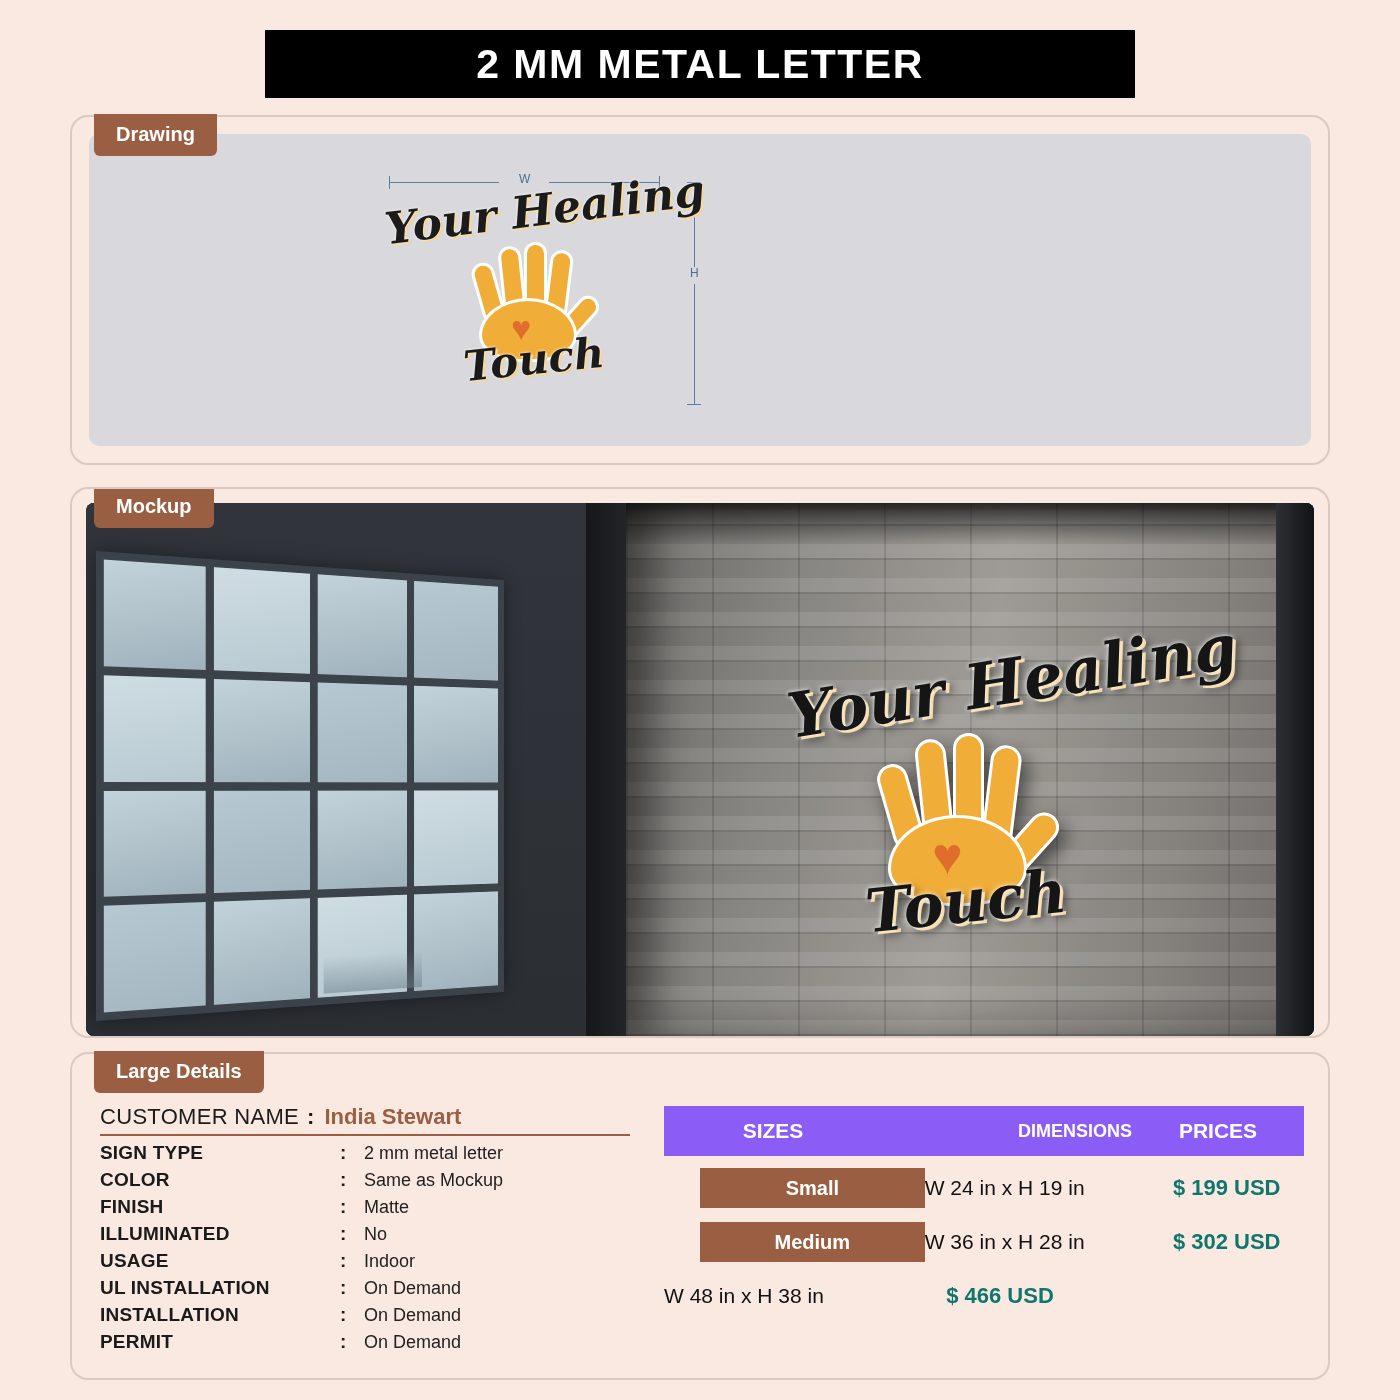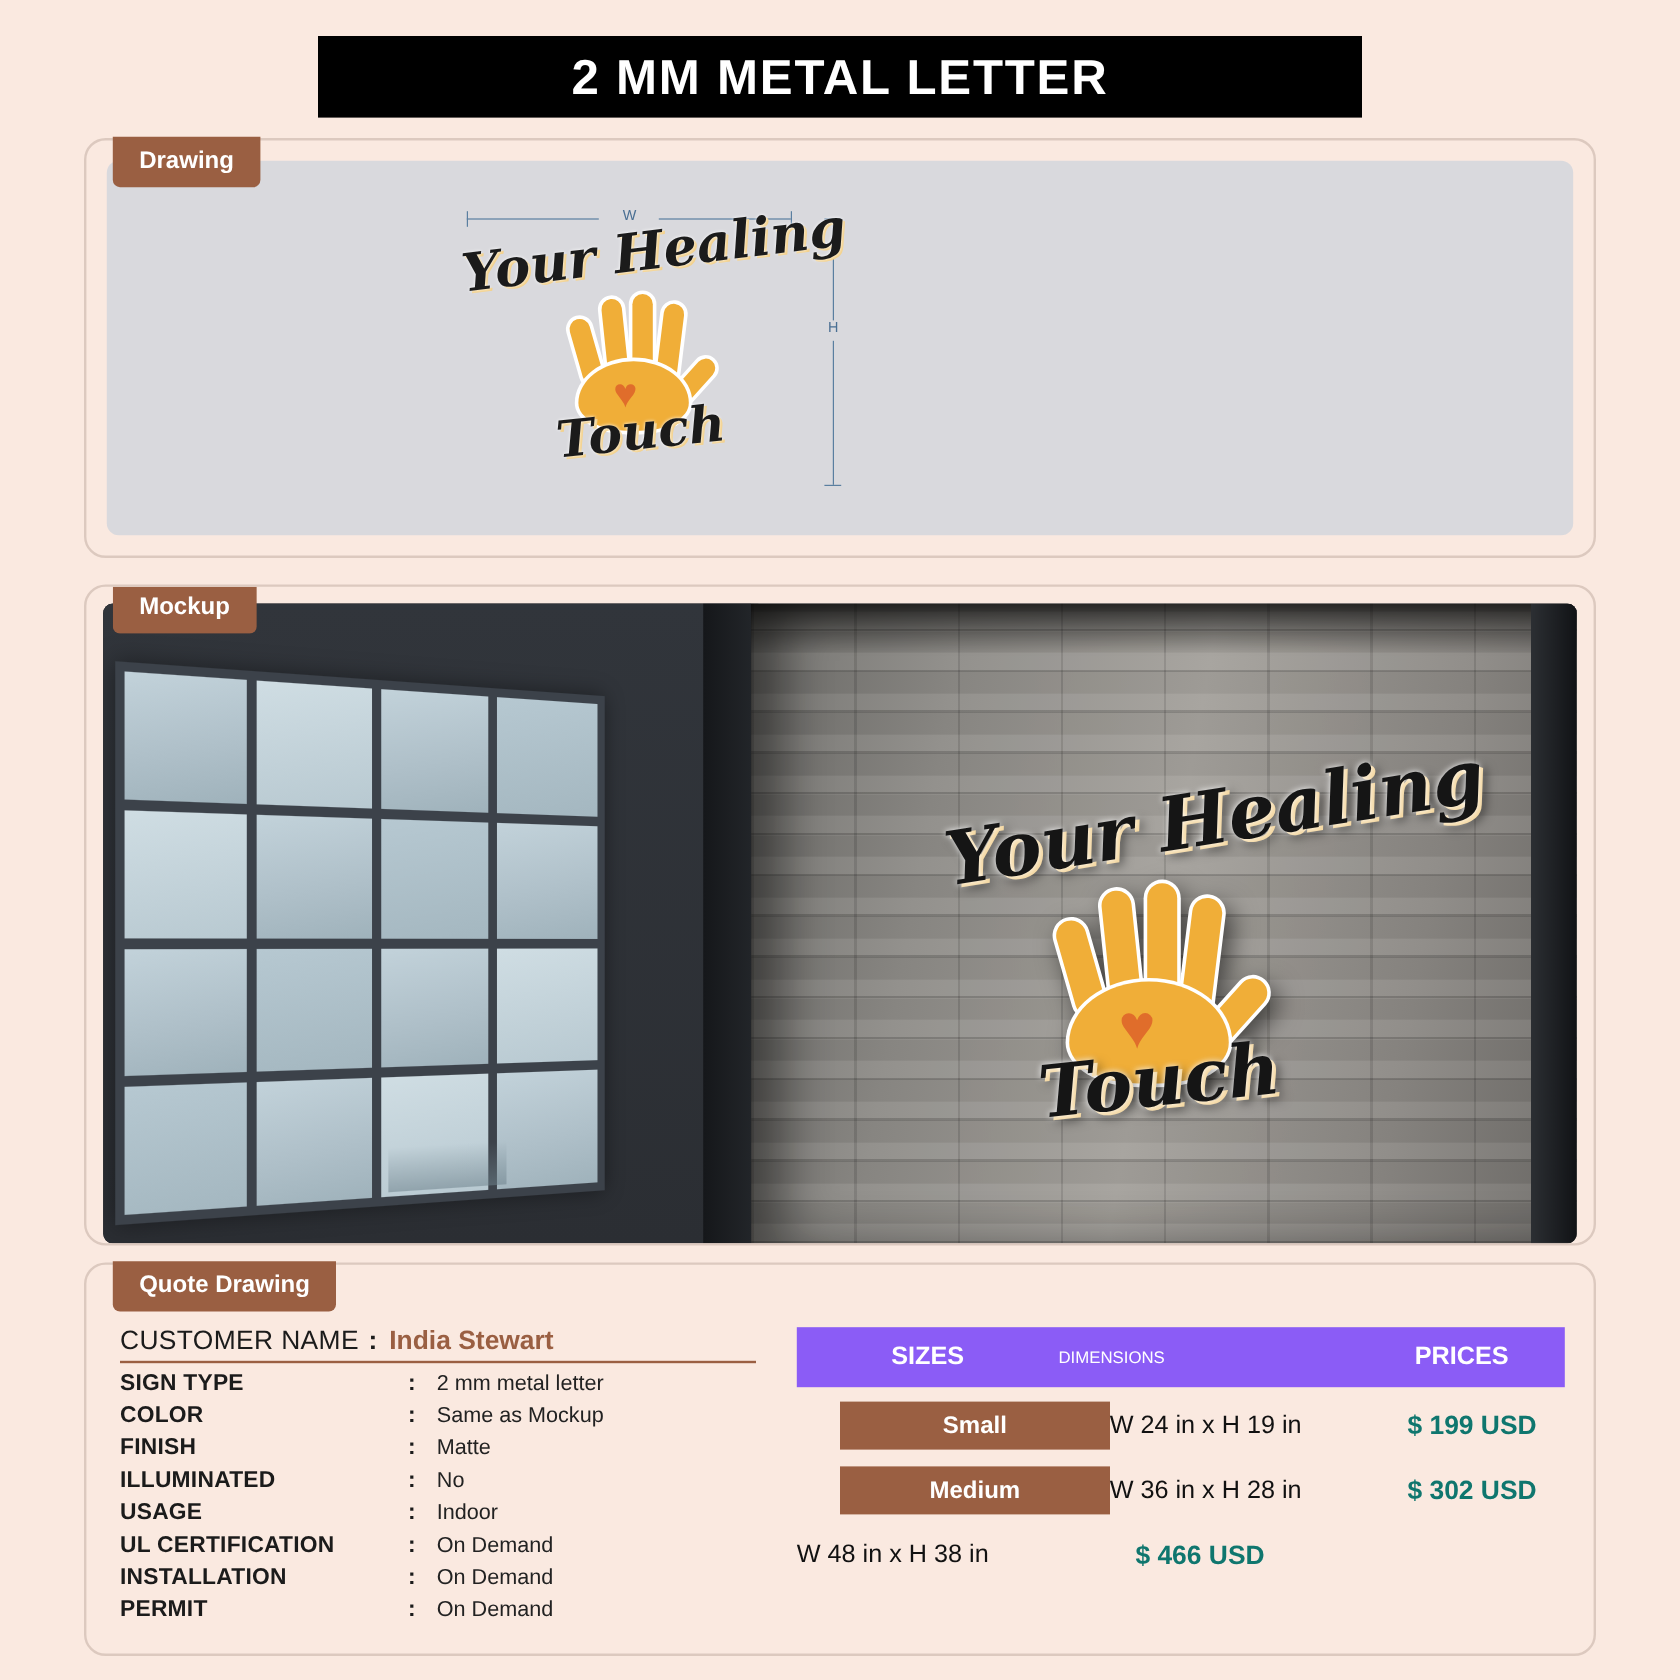--- a/index.html
+++ b/index.html
@@ -302,21 +302,21 @@
     width: 640px;
   }
   .price-head {
     display: flex;
     background: #8b5cf6;
     color: #ffffff;
     height: 50px;
     align-items: center;
   }
   .ph-sizes { width: 218px; text-align: center; font-size: 21px; font-weight: bold; }
-  .ph-dim  { width: 250px; text-align: left; font-size: 14px; font-weight: normal; }
+  .ph-dim  { width: 250px; text-align: right; font-size: 18px; font-weight: bold; }
   .ph-price{ width: 172px; text-align: center; font-size: 21px; font-weight: bold; }
 
   .price-row {
     display: flex;
     align-items: center;
     height: 44px;
     margin-top: 10px;
   }
   .pr-size {
     width: 250px;
@@ -427,21 +427,21 @@
           <div class="finger" style="left:152px; top:82px; width:24px; height:66px; transform:rotate(42deg);"></div>
           <div class="palm" style="left:25px; top:90px; width:133px; height:85px;"></div>
           <div class="heart" style="left:66px; top:102px; font-size:52px;">♥</div>
         </div>
         <div class="script-bottom" style="font-size:60px; margin-top:-32px; transform: rotate(-6deg); color:#151515; text-shadow: 0 0 5px #fff, 3px 3px 0 #f4d7a0, 5px 5px 9px rgba(0,0,0,.5);">Touch</div>
       </div>
     </div>
   </div>
 
   <div class="card quote-card">
-    <div class="card-label">Quote Drawing</div>
+    <div class="card-label">Large Details</div>
 
     <div class="cust-row">
       <span class="cust-label">CUSTOMER NAME</span>
       <span class="cust-colon">:</span>
       <span class="cust-value">India Stewart</span>
     </div>
 
     <div class="specs">
       <div class="spec-row">
         <span class="spec-key">SIGN TYPE</span>
@@ -462,21 +462,21 @@
         <span class="spec-key">ILLUMINATED</span>
         <span class="spec-colon">:</span>
         <span class="spec-val">No</span>
       </div>
       <div class="spec-row">
         <span class="spec-key">USAGE</span>
         <span class="spec-colon">:</span>
         <span class="spec-val">Indoor</span>
       </div>
       <div class="spec-row">
-        <span class="spec-key">UL CERTIFICATION</span>
+        <span class="spec-key">UL INSTALLATION</span>
         <span class="spec-colon">:</span>
         <span class="spec-val">On Demand</span>
       </div>
       <div class="spec-row">
         <span class="spec-key">INSTALLATION</span>
         <span class="spec-colon">:</span>
         <span class="spec-val">On Demand</span>
       </div>
       <div class="spec-row">
         <span class="spec-key">PERMIT</span>

